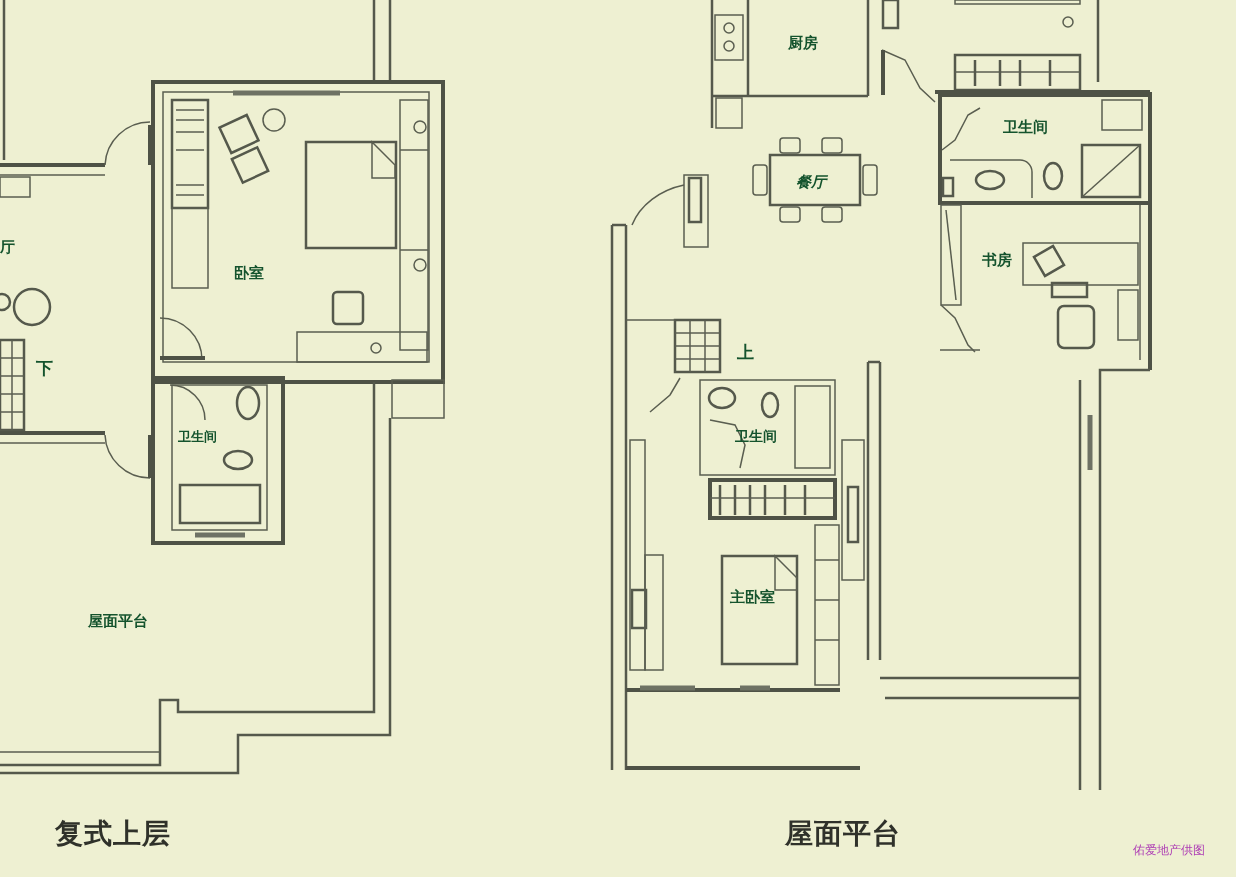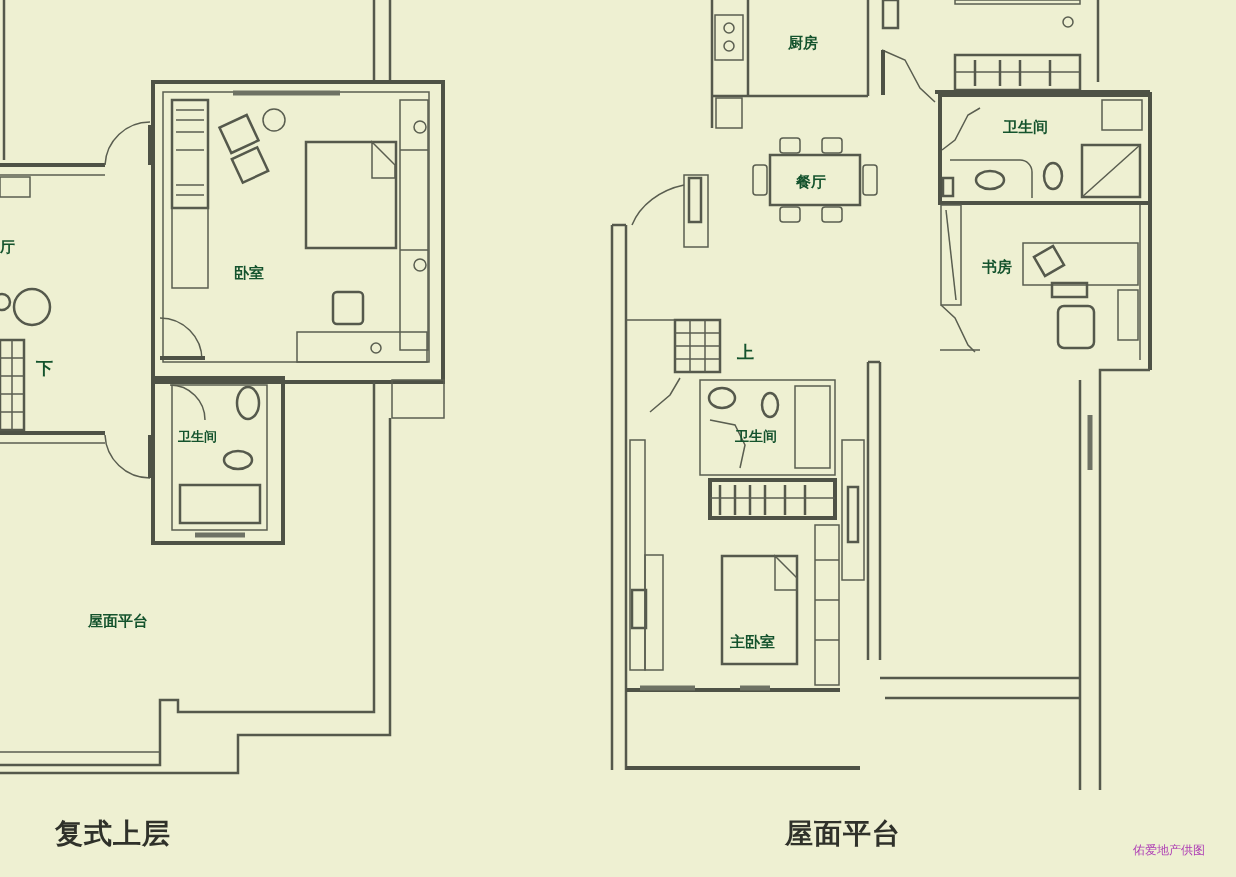--- a/index.html
+++ b/index.html
@@ -211,21 +211,21 @@
 </svg>
 
 <div class="label room" style="left:0px;top:238px;">厅</div>
 <div class="label room" style="left:234px;top:264px;">卧室</div>
 <div class="label room" style="left:178px;top:428px;font-size:13px;">卫生间</div>
 <div class="label room" style="left:88px;top:612px;">屋面平台</div>
 <div class="label room" style="left:36px;top:357px;font-size:17px;">下</div>
 <div class="label title" style="left:55px;top:815px;">复式上层</div>
 
 <div class="label room" style="left:788px;top:34px;">厨房</div>
-<div class="label room" style="left:796px;top:173px;">餐厅</div>
+<div class="label room" style="left:796px;top:173px;font-style:italic;">餐厅</div>
 <div class="label room" style="left:1003px;top:118px;">卫生间</div>
-<div class="label room" style="left:982px;top:258px;text-align:center;">书房</div>
+<div class="label room" style="left:982px;top:251px;text-align:center;">书房</div>
 <div class="label room" style="left:735px;top:428px;font-size:14px;">卫生间</div>
-<div class="label room" style="left:730px;top:633px;text-align:right;">主卧室</div>
+<div class="label room" style="left:730px;top:588px;text-align:right;">主卧室</div>
 <div class="label room" style="left:737px;top:341px;font-size:17px;">上</div>
 <div class="label title" style="left:785px;top:815px;">屋面平台</div>
 
 <div class="label wm-text" style="left:1133px;top:842px;">佑爱地产供图</div>
 
 </body></html>

